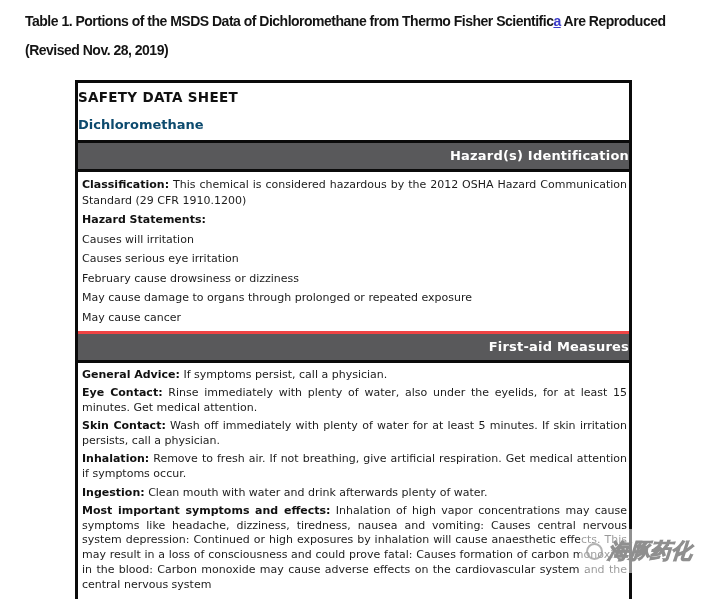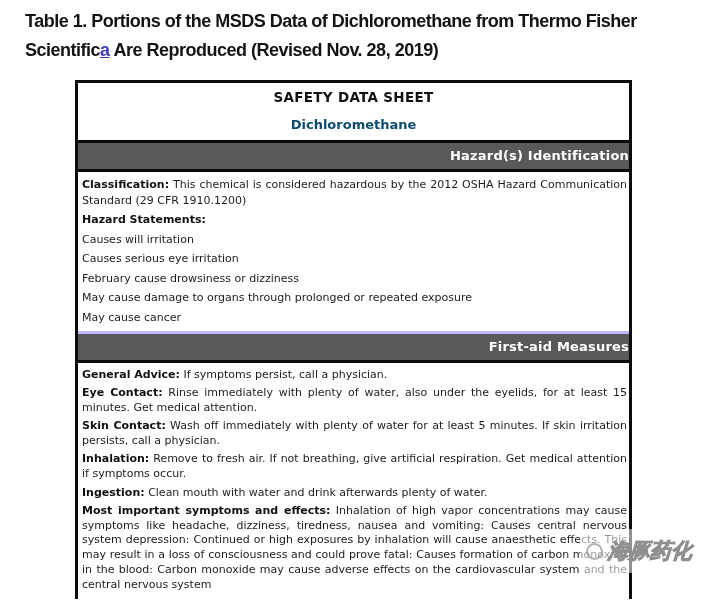--- a/index.html
+++ b/index.html
@@ -14,42 +14,42 @@
   }
 
   
   .caption {
     position: absolute;
     left: 25px; top: 7px;
     width: 676px;
     margin: 0;
     font-family: "Liberation Sans", sans-serif;
     font-weight: bold;
-    font-size: 18px;
+    font-size: 14px;
     line-height: 29px;
     letter-spacing: -0.5px;
     color: #141414;
   }
   .footnote-link {
     color: #3a3ac8;
     text-decoration: underline;
     cursor: pointer;
   }
 
   
   .sds-table {
     position: absolute;
     left: 75px; top: 80px;
     width: 557px;
     background: #ffffff;
     border: 3px solid #0b0b0b;
     border-bottom: none;
   }
   .sds-header {
-    text-align: center;
+    text-align: left;
     padding: 6px 0 8px 0;
     border-bottom: 3px solid #0b0b0b;
   }
   .sds-header-line1 {
     font-weight: bold;
     font-size: 13.5px;
     letter-spacing: 0.3px;
     color: #111;
   }
   .sds-header-line2 {
@@ -65,21 +65,21 @@
     font-size: 13px;
     text-align: right;
     padding: 5px 0 6px 0;
     border-bottom: 3px solid #0b0b0b;
     letter-spacing: 0.2px;
   }
   .cell {
     padding: 5px 2px 6px 4px;
     font-size: 11px;
     text-align: justify;
-    border-bottom: 3px solid #c4b5fd;
+    border-bottom: 3px solid #ef4444;
   }
   .cell.last { border-bottom: none; }
   .cell-hazard p { margin: 0 0 4px 0; line-height: 15.5px; }
   .cell-firstaid p { margin: 0 0 3.5px 0; line-height: 14.8px; }
   .cell p:last-child { margin-bottom: 0; }
   .para-label { font-weight: bold; color: #111; }
 
   
   .watermark {
     position: absolute;

